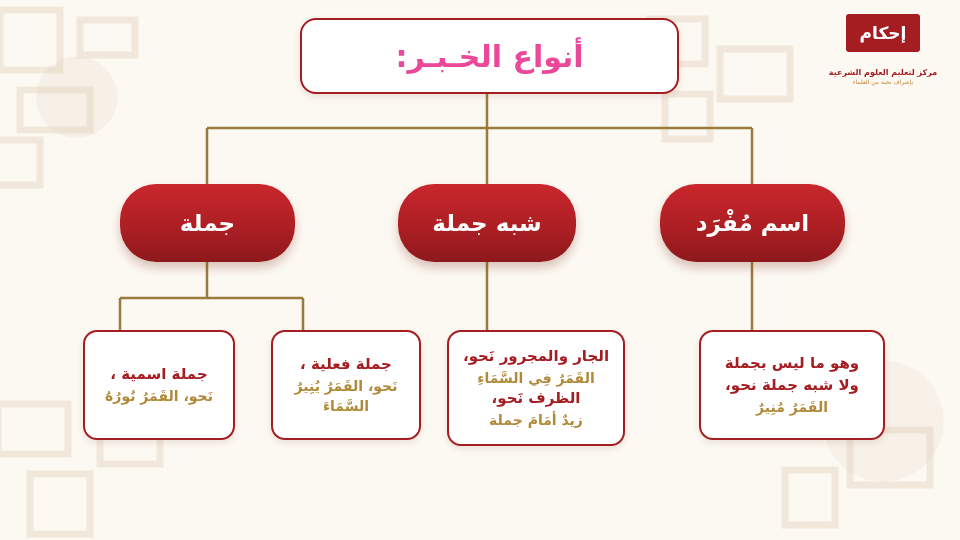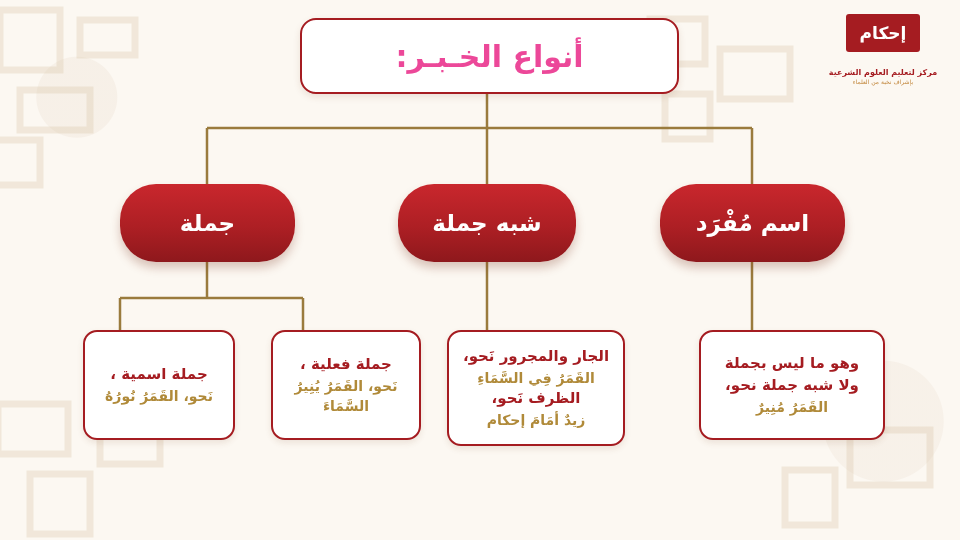--- a/index.html
+++ b/index.html
@@ -227,21 +227,21 @@
   <div class="card" id="card-filiya">
     <span class="ln red">جملة فعلية ،</span>
     <span class="ln gold">نَحو، القَمَرُ يُنِيرُ</span>
     <span class="ln gold">السَّمَاءَ</span>
   </div>
 
   <div class="card" id="card-shibh">
     <span class="ln red">الجار والمجرور نَحو،</span>
     <span class="ln gold">القَمَرُ فِي السَّمَاءِ</span>
     <span class="ln red">الظرف نَحو،</span>
-    <span class="ln gold">زيدٌ أمَامَ إحكام</span>
+    <span class="ln gold">زيدٌ أمَامَ جملة</span>
   </div>
 
   <div class="card" id="card-mufrad">
     <span class="ln red">وهو ما ليس بجملة</span>
     <span class="ln red">ولا شبه جملة نحو،</span>
     <span class="ln gold">القَمَرُ مُنِيرٌ</span>
   </div>
 
   <div id="logo">
     <div class="logo-mark">

